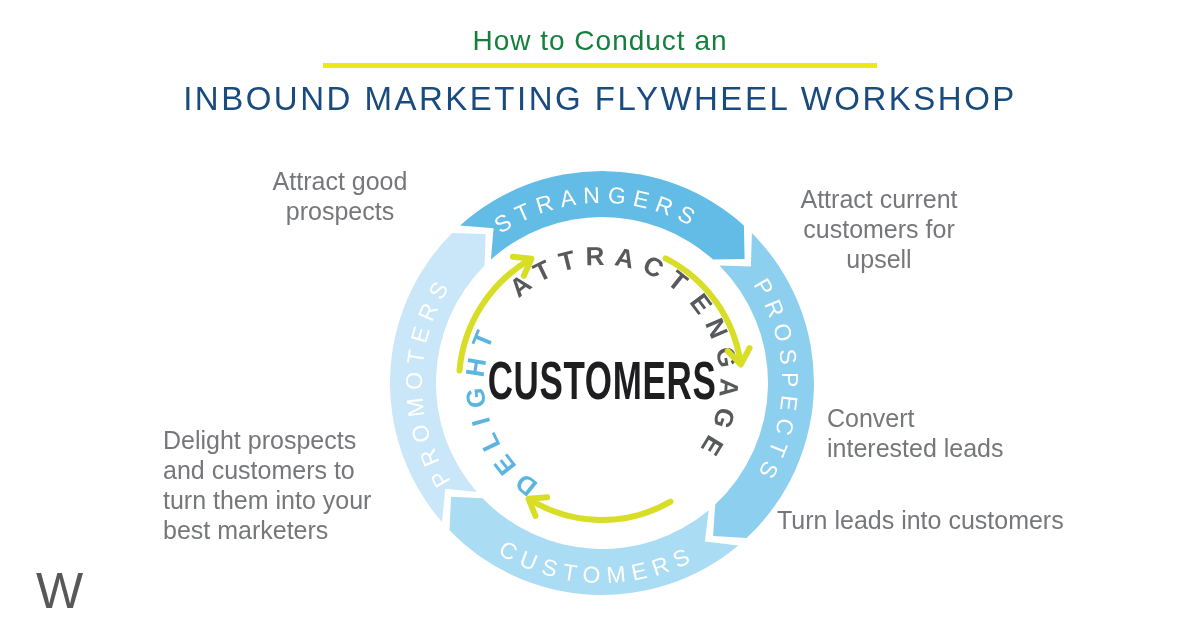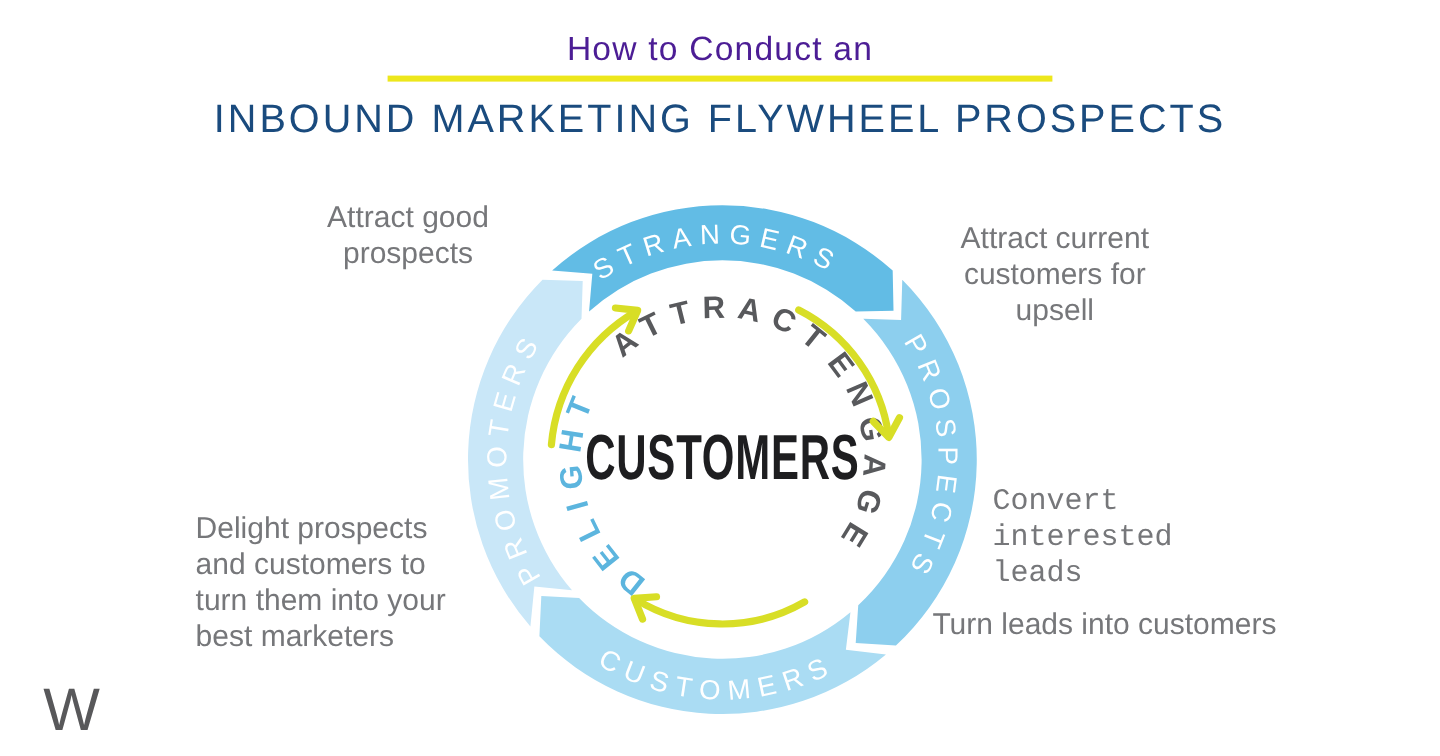--- a/index.html
+++ b/index.html
@@ -1,26 +1,26 @@
 <!DOCTYPE html>
 <html><head>
 <meta charset="utf-8">
 <style>
   html,body{margin:0;padding:0;background:#ffffff;}
   .page{position:relative;width:1200px;height:630px;background:#ffffff;overflow:hidden;
         font-family:"Liberation Sans",sans-serif;}
   .subtitle{position:absolute;top:25px;left:0;right:0;text-align:center;
-            font-size:28px;color:#4c1d95;letter-spacing:1px;}
+            font-size:28px;color:#15803d;letter-spacing:1px;}
   .title-underline{position:absolute;top:63px;left:323px;width:554px;height:5px;background:#EDE71C;}
   .main-title{position:absolute;top:80px;left:0;right:0;text-align:center;
               font-size:33px;color:#1A4B7E;letter-spacing:2.5px;}
   .annotation{position:absolute;font-size:25px;line-height:30px;color:#76777A;white-space:pre-line;}
   .ann-attract-good{left:230px;top:166px;width:220px;text-align:center;}
   .ann-attract-current{left:779px;top:184px;width:200px;text-align:center;}
-  .ann-convert{left:827px;top:403px;width:230px;text-align:left;font-family:Liberation Mono, monospace;}
+  .ann-convert{left:827px;top:403px;width:230px;text-align:left;}
   .ann-turn-leads{left:777px;top:505px;width:330px;text-align:left;}
   .ann-delight{left:163px;top:425px;width:240px;text-align:left;}
   #flywheel-svg{position:absolute;left:0;top:0;}
   .ring-label{font-family:"Liberation Sans",sans-serif;font-size:23px;font-weight:400;
               letter-spacing:7px;fill:#FFFFFF;}
   .stage-label{font-family:"Liberation Sans",sans-serif;font-size:26px;font-weight:700;
                letter-spacing:9px;}
   .center-label{font-family:"Liberation Sans",sans-serif;font-size:53px;font-weight:700;
                 letter-spacing:1px;fill:#1E1E20;}
   .logo-w{position:absolute;left:36px;top:562px;font-size:50px;color:#58585A;}
@@ -30,21 +30,21 @@
   .brand-bar-mid{left:18px;top:0;width:7px;height:40px;}
   .brand-bar-right{left:36px;top:2px;width:7px;height:20px;}
 </style>
 </head>
 <body>
 
 <div class="page">
 
   <div class="subtitle">How to Conduct an</div>
   <div class="title-underline"></div>
-  <div class="main-title">INBOUND MARKETING FLYWHEEL PROSPECTS</div>
+  <div class="main-title">INBOUND MARKETING FLYWHEEL WORKSHOP</div>
 
   <svg id="flywheel-svg" width="1200" height="630" viewBox="0 0 1200 630" xmlns="http://www.w3.org/2000/svg" xmlns:xlink="http://www.w3.org/1999/xlink">
     <defs>
       <marker id="ah" viewBox="-18 -15 36 30" markerWidth="36" markerHeight="30" refX="1" refY="0" orient="auto" markerUnits="userSpaceOnUse">
         <path id="ah-path" d="M-13,-11 L2,0 L-13,11" fill="none" stroke="#D8DE26" stroke-width="6" stroke-linecap="round" stroke-linejoin="round"></path>
       </marker>
     </defs>
   <path d="M 460.1 225.5 A 212 212 0 0 1 743.9 225.5 L 744.6 259.0 L 713.1 259.6 A 166 166 0 0 0 490.9 259.6 L 493.6 228.2 Z" fill="#62BCE5"></path>
       <path d="M 751.9 233.1 A 212 212 0 0 1 746.6 538.0 L 713.1 535.9 L 715.2 504.4 A 166 166 0 0 0 719.4 265.6 L 750.9 266.6 Z" fill="#8DCFEE"></path>
       <path d="M 738.3 545.4 A 212 212 0 0 1 449.5 530.3 L 451.1 496.7 L 482.6 498.3 A 166 166 0 0 0 708.7 510.2 L 704.9 541.5 Z" fill="#AADCF3"></path>

